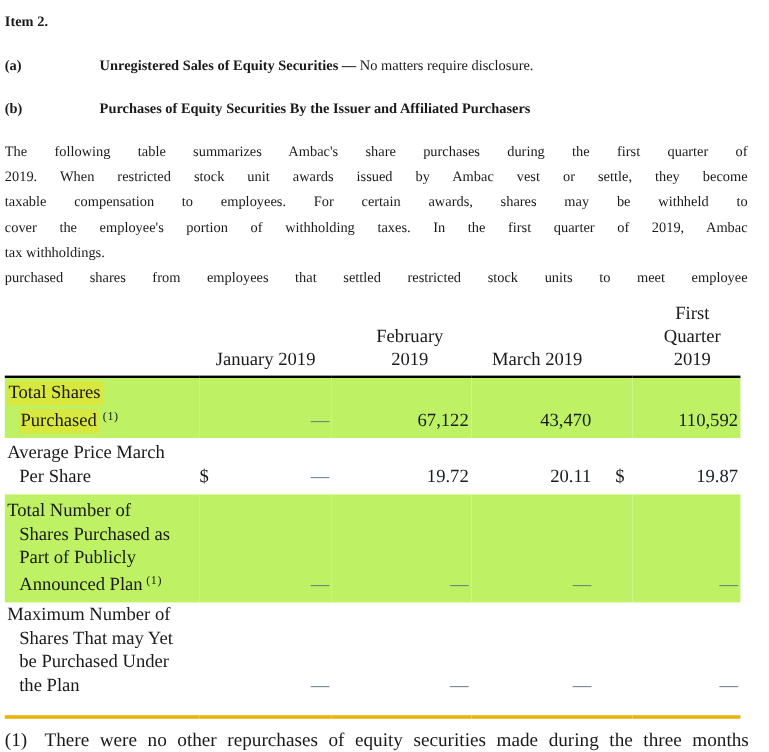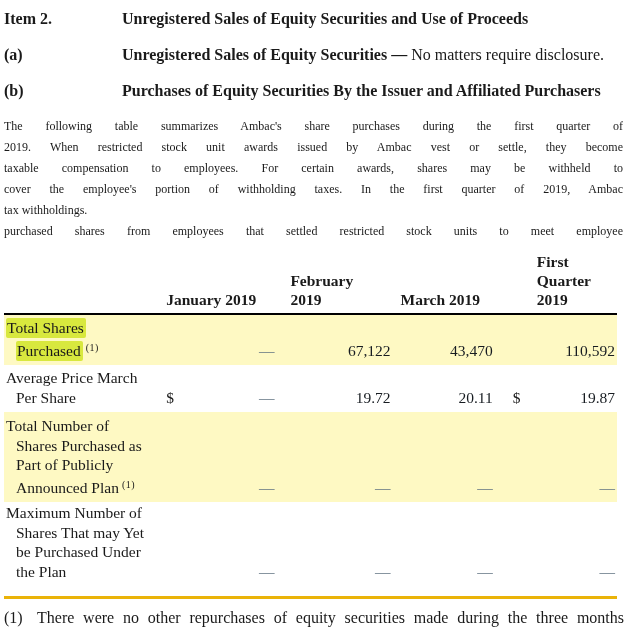--- a/index.html
+++ b/index.html
@@ -6,21 +6,21 @@
   html, body { width: 641px; height: 627px; }
   body {
     font-family: "Liberation Serif", serif;
     color: #1a1a1a;
     background: #ffffff;
     overflow: hidden;
   }
   .page { padding: 8px 0 0 4px; width: 641px; }
 
   
-  .heading-row { display: flex; font-size: 16px; line-height: 21px; margin-bottom: 15px; gap: 39px; }
+  .heading-row { display: flex; font-size: 12px; line-height: 21px; margin-bottom: 15px; }
   .heading-row .hlabel { width: 79px; flex-shrink: 0; font-weight: bold; }
   .heading-row .htext { width: 540px; }
   .hbold { font-weight: bold; }
   .hreg { font-weight: normal; }
 
   
   .intro { margin-top: 9px; width: 619px; font-size: 12px; line-height: 21px; }
   .jline { text-align: justify; text-align-last: justify; }
   .jline.last { text-align-last: auto; }
 
@@ -34,39 +34,39 @@
   }
   col.c-label { width: 162px; }
   col.c-jcur  { width: 14px; }
   col.c-jan   { width: 96px; }
   col.c-feb   { width: 116px; }
   col.c-mar   { width: 102px; }
   col.c-qcur  { width: 32px; }
   col.c-fq    { width: 90px; }
 
   thead th {
-    font-weight: bold;
+    font-weight: normal;
     vertical-align: bottom;
-    text-align: left;
+    text-align: center;
     line-height: 19px;
     padding: 0 0 4px 0;
     border-bottom: 2px solid #000;
   }
   thead th.th-feb { padding-left: 14px; }
   thead th.th-mar { padding-left: 8px; }
   thead th.th-fq  { padding-left: 42px; }
   thead th span { display: block; }
 
   tbody td {
     vertical-align: bottom;
     line-height: 19.5px;
     text-align: right;
     padding: 3px 2px 5px 0;
   }
-  tr.shaded td { background: #fef9c3; }
+  tr.shaded td { background: #bef264; }
   tbody td.label { text-align: left; padding-left: 2px; }
   tbody td.cur { text-align: left; padding-right: 0; }
   tbody td.cur-q { text-align: left; padding-left: 18px; padding-right: 0; }
   tr.row-3 td, tr.row-4 td { padding-top: 4px; }
   tr.row-4 td { padding-top: 1px; padding-bottom: 15px; border-bottom: 3px solid #eab308; }
 
   .lbl-line { display: block; }
   .lbl-line.indent { padding-left: 10px; }
   sup.fn {
     font-size: 10px;
@@ -83,21 +83,20 @@
   .footnote .fmark { width: 33px; flex-shrink: 0; }
   .footnote .ftext { width: 587px; }
 </style>
 </head>
 <body>
 
 <div class="page">
 
   <div class="heading-row">
     <div class="hlabel">Item 2.</div>
-    <div class="htext"><span class="hbold">Unregistered Sales of Equity Securities and Use of Proceeds</span></div>
   </div>
 
   <div class="heading-row">
     <div class="hlabel">(a)</div>
     <div class="htext"><span class="hbold">Unregistered Sales of Equity Securities —</span><span class="hreg"> No matters require disclosure.</span></div>
   </div>
 
   <div class="heading-row">
     <div class="hlabel">(b)</div>
     <div class="htext"><span class="hbold">Purchases of Equity Securities By the Issuer and Affiliated Purchasers</span></div>

